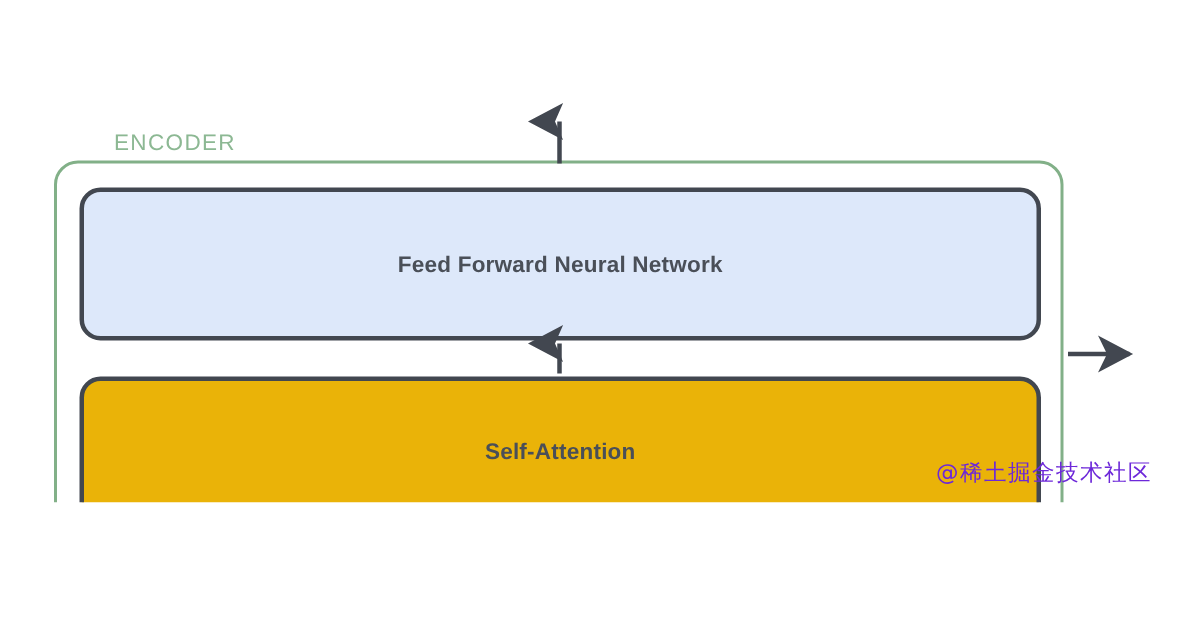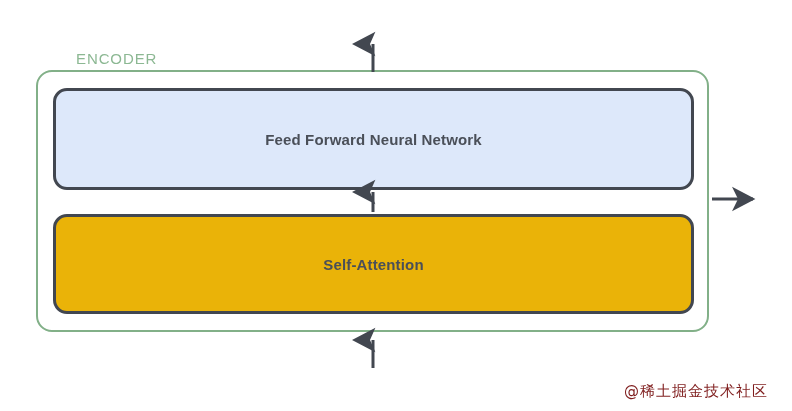--- a/index.html
+++ b/index.html
@@ -3,24 +3,25 @@
 <meta charset="utf-8">
 <style>
   html, body {
     margin: 0;
     padding: 0;
     background: #ffffff;
   }
   #canvas {
     position: relative;
     width: 792px;
-    height: 411px;
+    height: 298px;
     background: #ffffff;
     font-family: "Liberation Sans", sans-serif;
     overflow: hidden;
+    margin-top: 37px;
   }
 
   
   #encoder-label {
     position: absolute;
     left: 76px;
     top: 50px;
     font-size: 15px;
     letter-spacing: 0.9px;
     color: #8cb893;
@@ -80,21 +81,21 @@
     height: 411px;
     pointer-events: none;
   }
 
   
   #watermark {
     position: absolute;
     right: 24px;
     bottom: 10px;
     font-size: 15px;
-    color: #7f1d1d;
+    color: #6d28d9;
     letter-spacing: 1px;
     white-space: nowrap;
     font-family: "DejaVu Sans", sans-serif;
   }
 </style>
 </head>
 <body>
 
 <div id="canvas">
 

